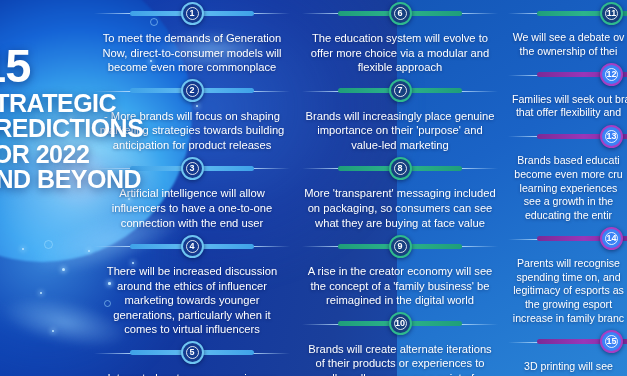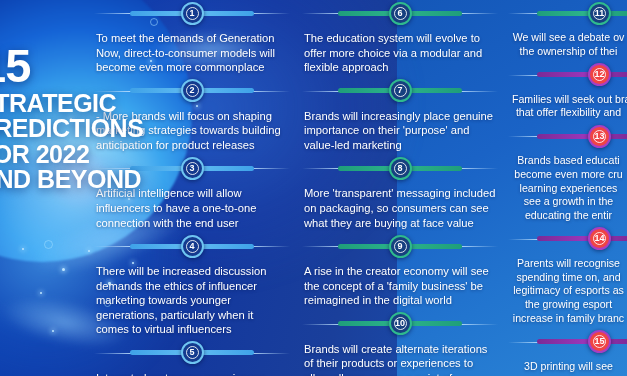--- a/index.html
+++ b/index.html
@@ -100,32 +100,32 @@
     border:1px solid rgba(255,255,255,.85);
   }
   .badge span { position:relative; z-index:2; line-height:1; }
 
   
   .blue .bar  { background:linear-gradient(90deg,#3fa2e8,#62bdf2,#3fa2e8); }
   .blue .badge{ background:#143a8e; border:2.5px solid #6fc5f2; }
   .green .bar { background:linear-gradient(90deg,#1f9e7a,#2cb48b,#1f9e7a); }
   .green .badge{ background:#16407f; border:2.5px solid #2fba8e; }
   .purple .bar{ background:linear-gradient(90deg,#7b2a96,#9a36b8,#7b2a96); }
-  .purple .badge{ background:#ef4444; border:2.5px solid #a63fc4; }
+  .purple .badge{ background:#3b82f6; border:2.5px solid #a63fc4; }
 
   .body-text {
-    color:#ffffff; text-align:left;
+    color:#ffffff; text-align:center;
     font-size:11.2px; line-height:1.3;
     padding:5px 8px 3px 8px;
     text-shadow:0 1px 3px rgba(0,20,70,.45);
   }
   .col-3 .body-text { font-size:10.6px; padding:5px 2px 3px 8px; white-space:nowrap; text-align:center; }
   .col-3 .divider .hair { left:4px; right:-40px; }
   .col-3 .divider .bar { left:auto; right:-4px; transform:none; width:94px; }
-  .col-3 .divider { justify-content:flex-end; padding-right:16px; }
+  .col-3 .divider { justify-content:flex-end; padding-right:4px; }
 </style>
 </head>
 <body>
 
 <div id="bg">
   <div class="bg-base"></div>
   <div class="bg-right"></div>
   <div class="nebula"></div>
   <div class="globe"></div>
   <div class="globe2"></div>
@@ -199,21 +199,21 @@
       </div>
       <div class="item blue">
         <div class="divider">
           <div class="hair"></div>
           <div class="bar"></div>
           <div class="badge">
             <div class="inner"></div>
             <span>4</span>
           </div>
         </div>
-        <div class="body-text">There will be increased discussion demands the ethics of influencer marketing towards younger generations, particularly when it comes to virtual influencers</div>
+        <div class="body-text">There will be increased discussion around the ethics of influencer marketing towards younger generations, particularly when it comes to virtual influencers</div>
       </div>
       <div class="item blue">
         <div class="divider">
           <div class="hair"></div>
           <div class="bar"></div>
           <div class="badge">
             <div class="inner"></div>
             <span>5</span>
           </div>
         </div>

